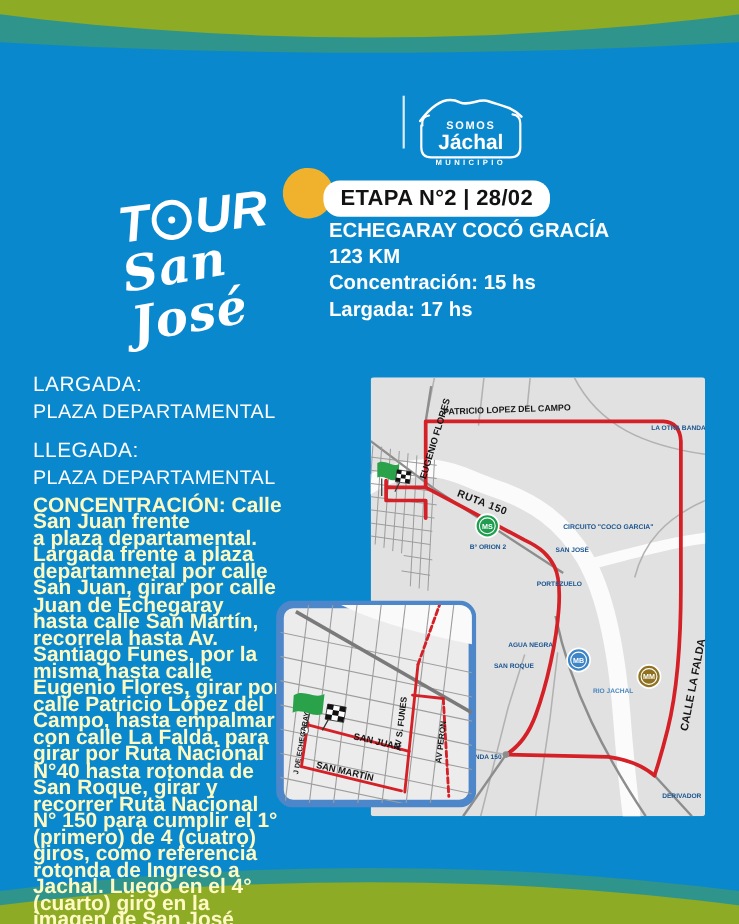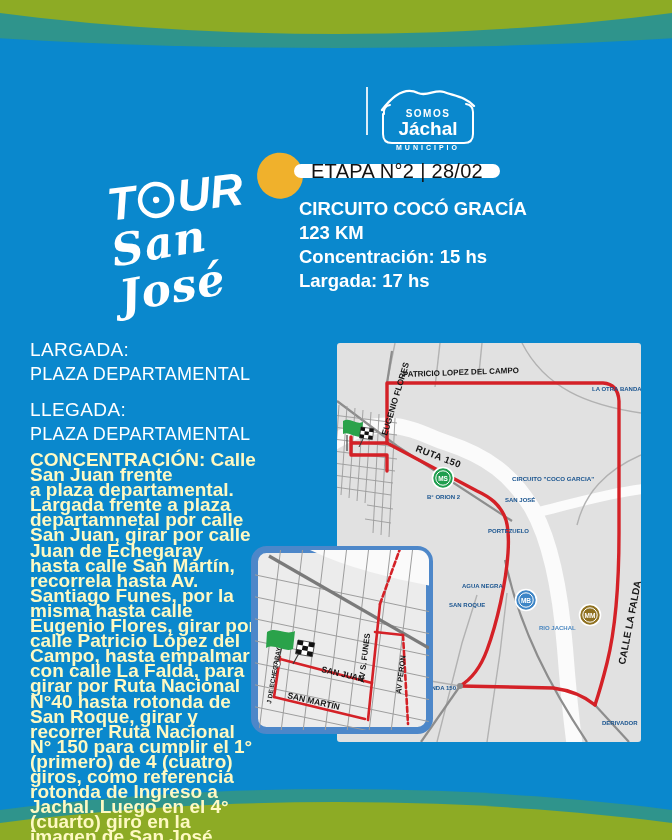--- a/index.html
+++ b/index.html
@@ -14,23 +14,23 @@
   .arc-bot-teal{width:2050px;height:760px;top:789px;background:#2f948c;}
   .arc-bot-green{width:2050px;height:760px;top:802px;background:#8dab25;}
   
   .official{position:absolute;top:88px;left:206px;width:150px;text-align:center;color:#fff;}
   .official .name{font-weight:bold;font-size:16.5px;letter-spacing:.4px;white-space:nowrap;}
   .official .role{font-size:13.5px;letter-spacing:3px;margin-top:4px;white-space:nowrap;}
   .header-divider{position:absolute;left:366px;top:87px;width:2px;height:48px;background:rgba(255,255,255,.85);}
   .jachal-logo{position:absolute;left:380px;top:84px;}
   
   .stage-badge{
-    position:absolute;left:294px;top:164px;width:206px;height:14px;background:#fff;
+    position:absolute;left:294px;top:164px;width:206px;height:33px;background:#fff;
     border-radius:15px;display:flex;align-items:center;justify-content:center;
-    font-weight:normal;font-size:20px;color:#121212;letter-spacing:.3px;
+    font-weight:bold;font-size:20px;color:#121212;letter-spacing:.3px;
   }
   .stage-lines{position:absolute;left:299px;top:197px;color:#fff;font-weight:bold;font-size:18.5px;line-height:24px;white-space:nowrap;}
   
   .tour-logo{position:absolute;left:112px;top:170px;width:190px;transform:rotate(-7deg);color:#fff;}
   .tour-row1{position:relative;display:flex;align-items:center;font-weight:bold;font-style:italic;font-size:46px;line-height:46px;}
   .tour-ball{position:absolute;right:-8px;top:-8px;width:46px;height:46px;border-radius:50%;background:#f0b12c;z-index:0;}
   .tour-row1 span,.tour-row1 svg{position:relative;z-index:1;}
   .tour-row2{font-family:"DejaVu Serif",serif;font-style:italic;font-weight:bold;font-size:44px;line-height:46px;margin-top:-4px;transform:rotate(-3deg);letter-spacing:1px;}
   
   .points{position:absolute;left:30px;top:339px;color:#fff;}
@@ -75,21 +75,21 @@
         <circle cx="21" cy="22" r="3.2" fill="#fff"></circle>
       </svg>
       <span>U</span>
       <span>R</span>
     </div>
     <div class="tour-row2">San José</div>
   </div>
 
   <div class="stage-badge">ETAPA N°2 | 28/02</div>
   <div class="stage-lines">
-    <div>CIRCUITO COCÓ GRACÍA</div>
+    <div>ECHEGARAY COCÓ GRACÍA</div>
     <div>123 KM</div>
     <div>Concentración: 15 hs</div>
     <div>Largada: 17 hs</div>
   </div>
 
   <div class="points">
     <div class="pair">
       <div class="lbl">LARGADA:</div>
       <div class="val">PLAZA DEPARTAMENTAL</div>
     </div>

